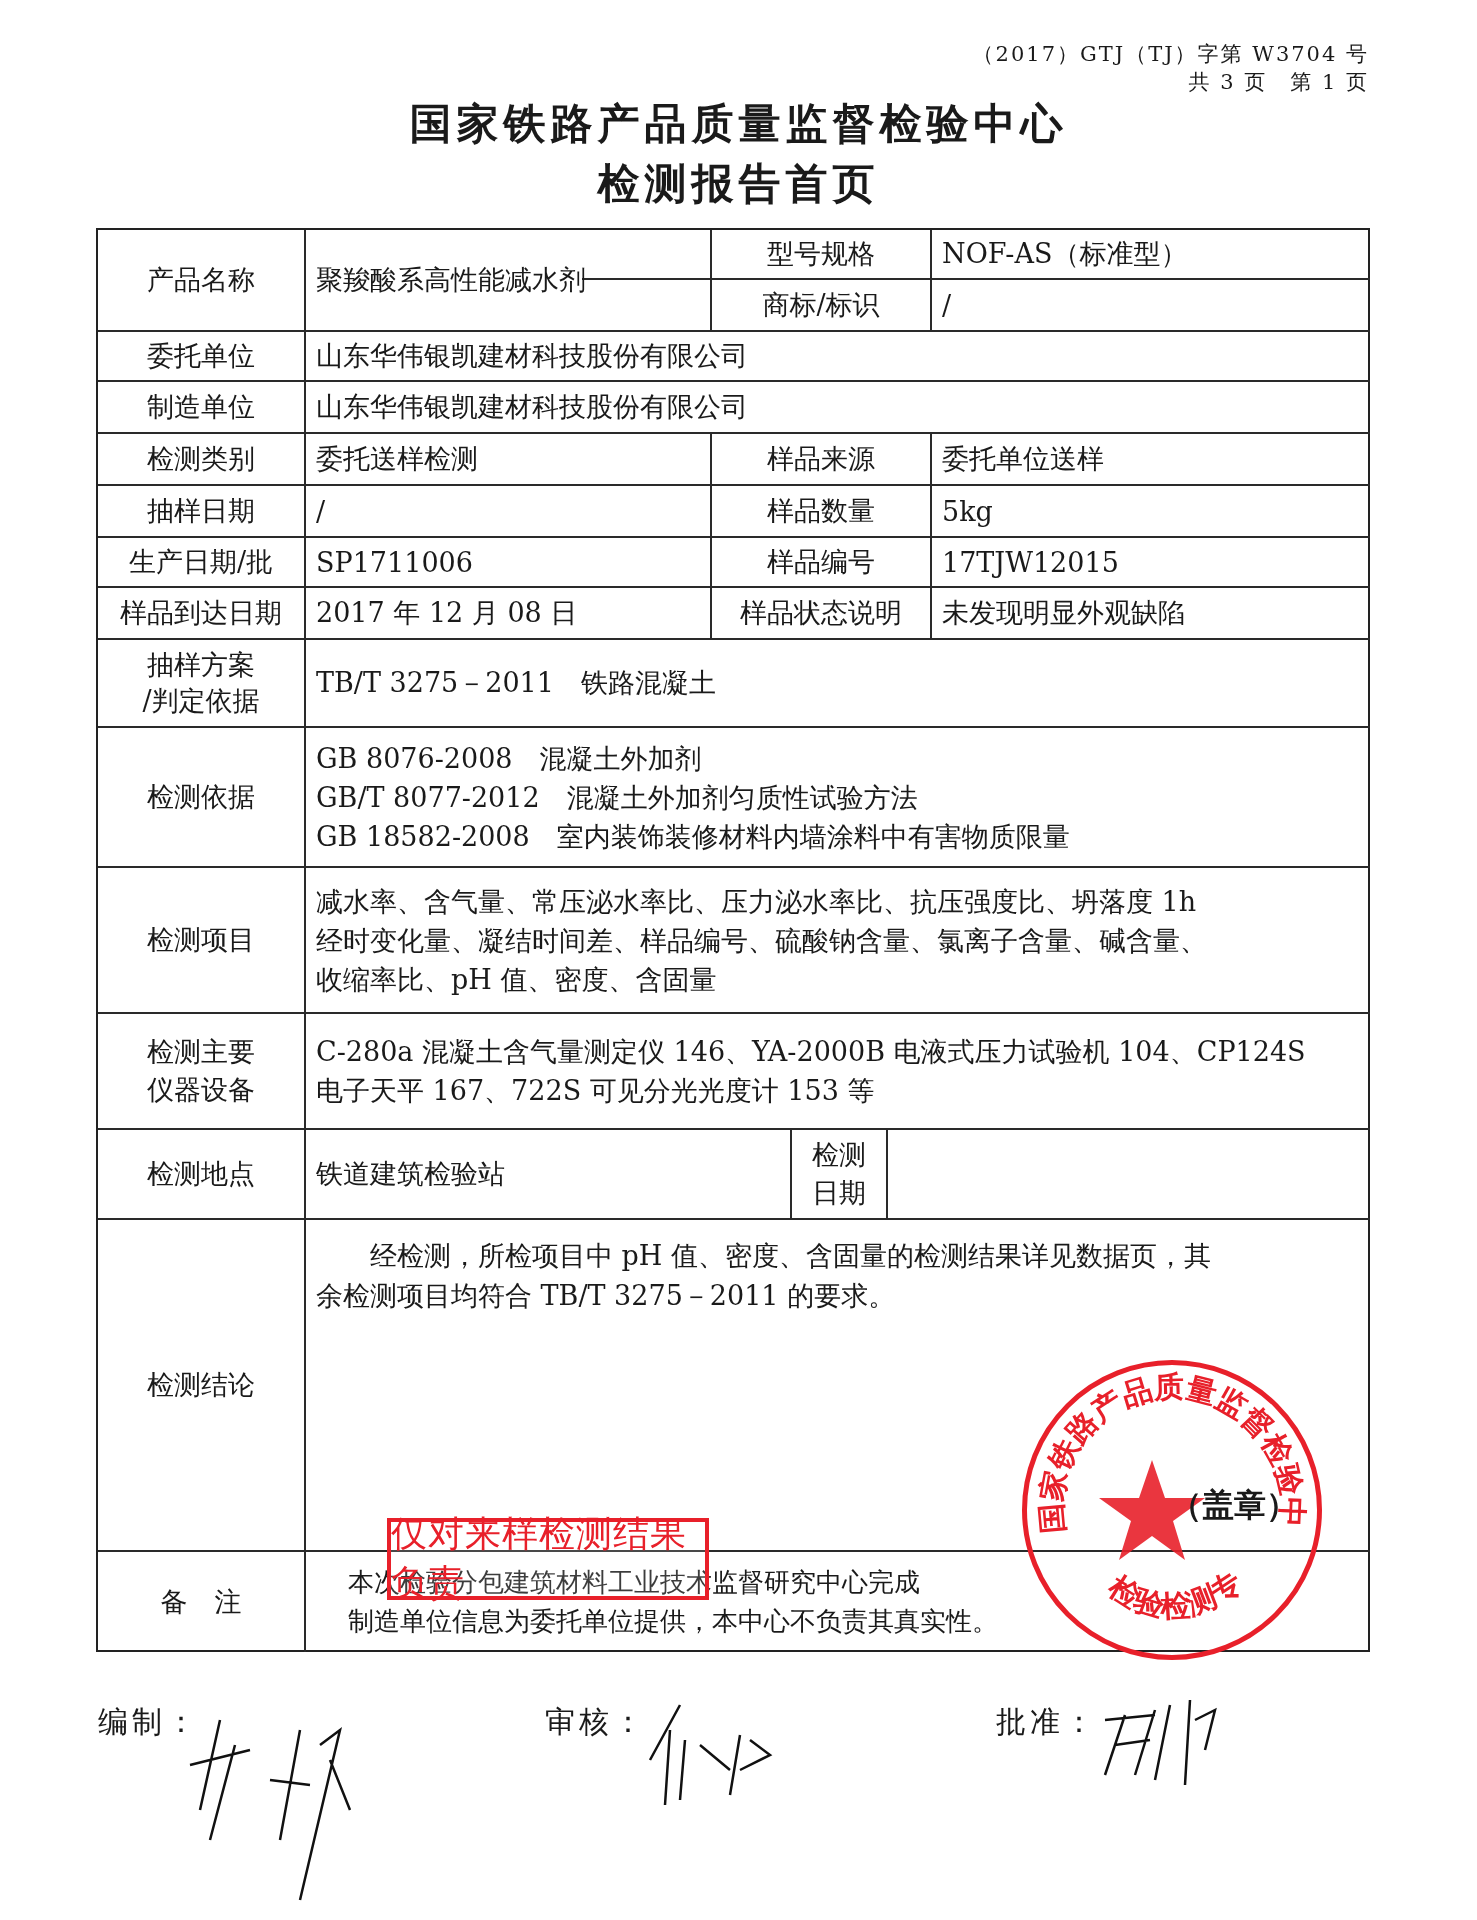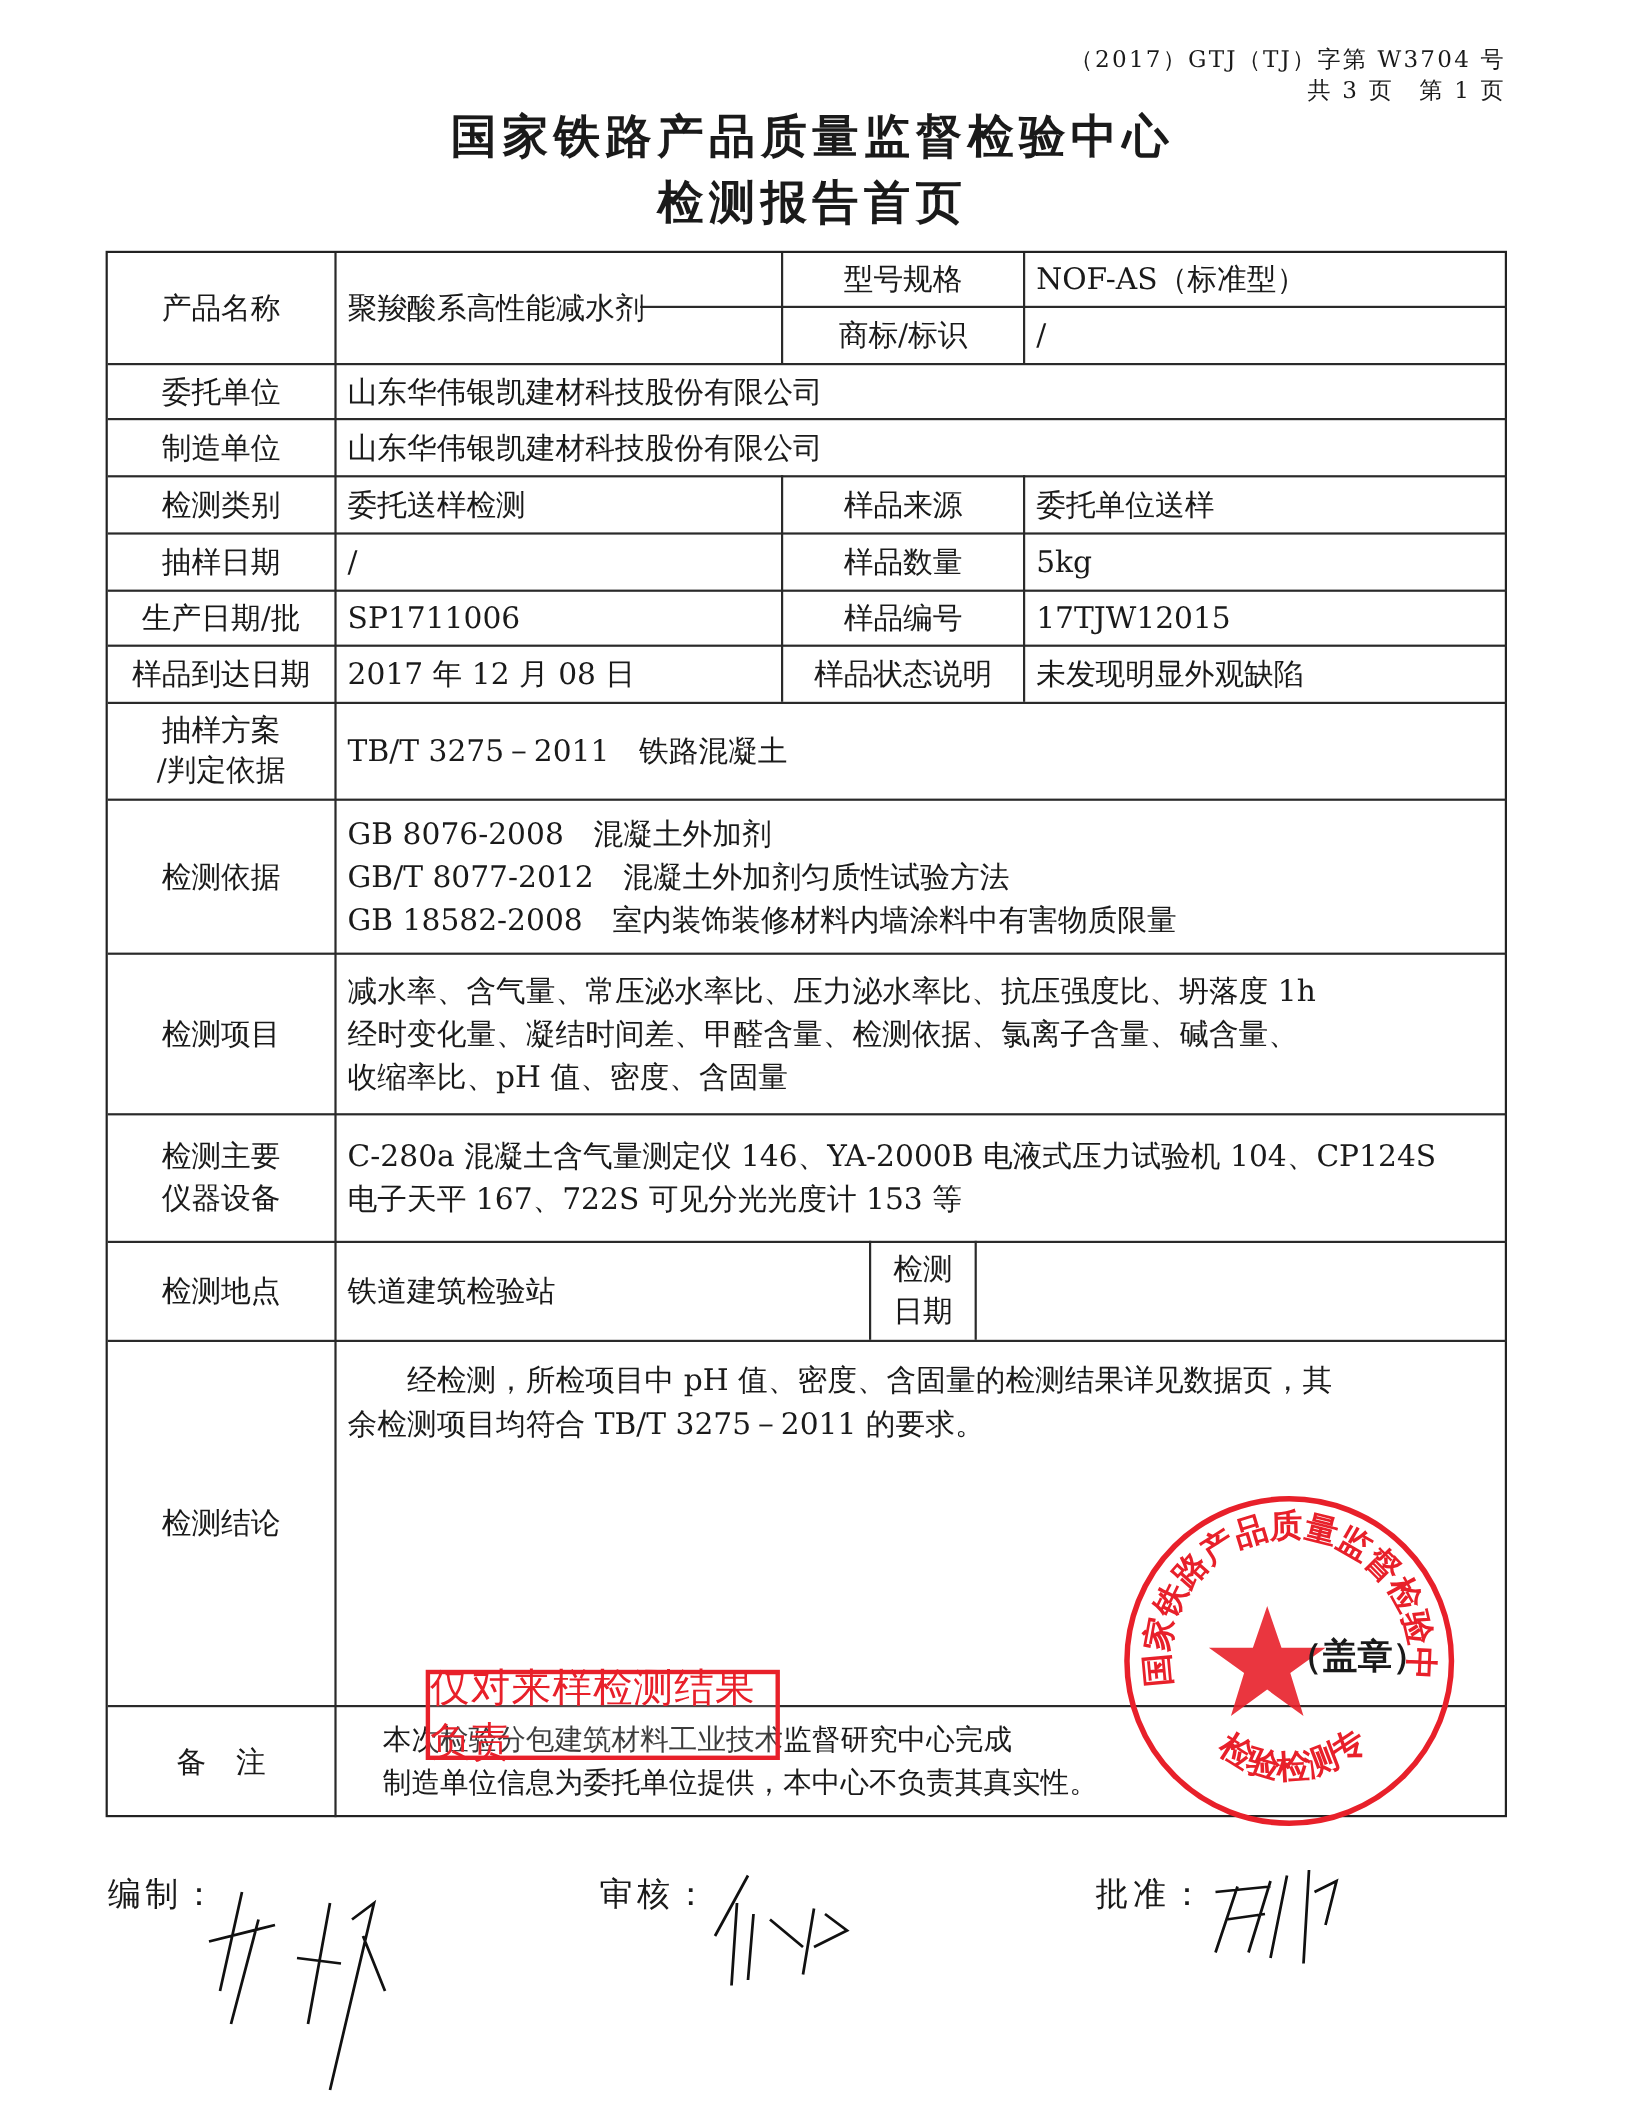--- a/index.html
+++ b/index.html
@@ -99,21 +99,21 @@
   <div class="cell lbl" style="left:0; top:498px; width:206px; height:138px;">检测依据</div>
   <div class="cell val multi" style="left:208px; top:498px; width:1064px; height:138px;">
     <span>GB 8076-2008　混凝土外加剂</span>
     <span>GB/T 8077-2012　混凝土外加剂匀质性试验方法</span>
     <span>GB 18582-2008　室内装饰装修材料内墙涂料中有害物质限量</span>
   </div>
 
   <div class="cell lbl" style="left:0; top:638px; width:206px; height:144px;">检测项目</div>
   <div class="cell val multi" style="left:208px; top:638px; width:1064px; height:144px;">
     <span>减水率、含气量、常压泌水率比、压力泌水率比、抗压强度比、坍落度 1h</span>
-    <span>经时变化量、凝结时间差、甲醛含量、检测依据、氯离子含量、碱含量、</span>
+    <span>经时变化量、凝结时间差、样品编号、硫酸钠含量、氯离子含量、碱含量、</span>
     <span>收缩率比、pH 值、密度、含固量</span>
   </div>
 
   <div class="cell lbl" style="left:0; top:784px; width:206px; height:114px; flex-direction:column; line-height:38px;">
     <span>检测主要</span>
     <span>仪器设备</span>
   </div>
   <div class="cell val multi" style="left:208px; top:784px; width:1064px; height:114px;">
     <span>C-280a 混凝土含气量测定仪 146、YA-2000B 电液式压力试验机 104、CP124S</span>
     <span>电子天平 167、722S 可见分光光度计 153 等</span>

